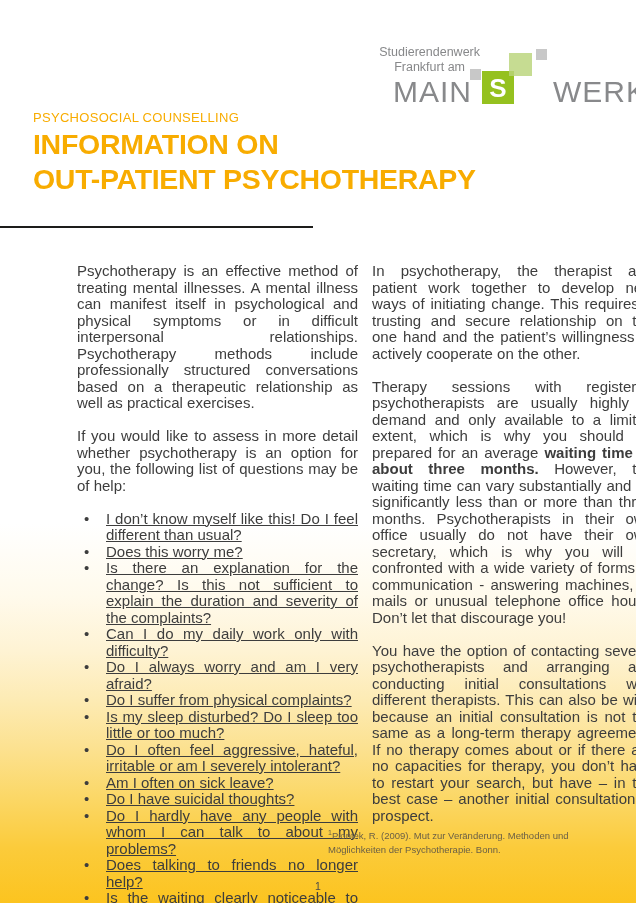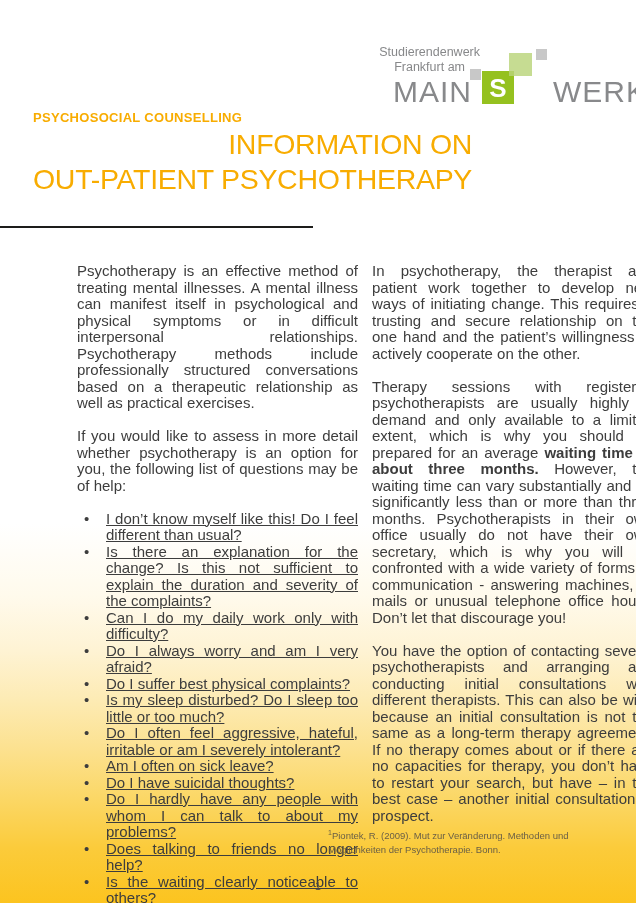--- a/index.html
+++ b/index.html
@@ -26,24 +26,24 @@
     display:flex;align-items:center;justify-content:center;}
   .lg-sq-green span{color:#ffffff;font-weight:bold;font-size:26px;line-height:26px;}
   .lg-sq-lightgreen{left:131px;top:7px;width:23px;height:23px;background:rgba(186,212,122,0.82);z-index:2;}
   .lg-sq-gray-tiny{left:158px;top:3px;width:11px;height:11px;background:#c8c8c8;}
   .lg-big{position:absolute;top:31px;font-size:30px;line-height:30px;font-weight:normal;
     color:#88898b;letter-spacing:1px;white-space:nowrap;}
   .lg-main{left:15px;}
   .lg-werk{left:141px;margin-left:34px;}
 
   
-  .kicker{position:absolute;left:33px;top:110px;font-size:13px;font-weight:bold;
+  .kicker{position:absolute;left:33px;top:110px;font-size:13px;font-weight:normal;
     color:#f8ac00;letter-spacing:0.3px;}
-  .title{position:absolute;left:33px;top:127px;font-size:28.5px;font-weight:normal;
-    color:#f8ac00;line-height:35px;letter-spacing:-0.3px;text-align:right;}
+  .title{position:absolute;left:33px;top:127px;font-size:28.5px;font-weight:bold;
+    color:#f8ac00;line-height:35px;letter-spacing:-0.3px;}
   .rule{position:absolute;left:0;top:226px;width:313px;height:2px;background:#1d1d1b;}
 
   
   .col{position:absolute;top:263px;width:281px;font-size:15px;line-height:16.5px;
     text-align:justify;color:#3d3d3d;margin-left:44px;}
   .col-left{left:33px;}
   .col-right{left:328px;}
   .col p{margin:0 0 16.5px 0;}
   .col p:last-child{margin-bottom:0;}
 
@@ -81,24 +81,25 @@
     <div>INFORMATION ON</div>
     <div>OUT-PATIENT PSYCHOTHERAPY</div>
   </div>
   <div class="rule"></div>
 
   <div class="col col-left">
     <p>Psychotherapy is an effective method of treating mental illnesses. A mental illness can manifest itself in psychological and physical symptoms or in difficult interpersonal relationships. Psychotherapy methods include professionally structured conversations based on a therapeutic relationship as well as practical exercises.</p>
     <p>If you would like to assess in more detail whether psychotherapy is an option for you, the following list of questions may be of help:</p>
     <ul class="questions">
       <li>I don’t know myself like this! Do I feel different than usual?</li>
+      <li>Does this worry me?</li>
       <li>Is there an explanation for the change? Is this not sufficient to explain the duration and severity of the complaints?</li>
       <li>Can I do my daily work only with difficulty?</li>
       <li>Do I always worry and am I very afraid?</li>
-      <li>Do I suffer best physical complaints?</li>
+      <li>Do I suffer from physical complaints?</li>
       <li>Is my sleep disturbed? Do I sleep too little or too much?</li>
       <li>Do I often feel aggressive, hateful, irritable or am I severely intolerant?</li>
       <li>Am I often on sick leave?</li>
       <li>Do I have suicidal thoughts?</li>
       <li>Do I hardly have any people with whom I can talk to about my problems?</li>
       <li>Does talking to friends no longer help?</li>
       <li>Is the waiting clearly noticeable to others?</li>
       <li>Has this been the case for more than three months?</li>
       <li>Do I not care about any of this?</li>
     </ul>

